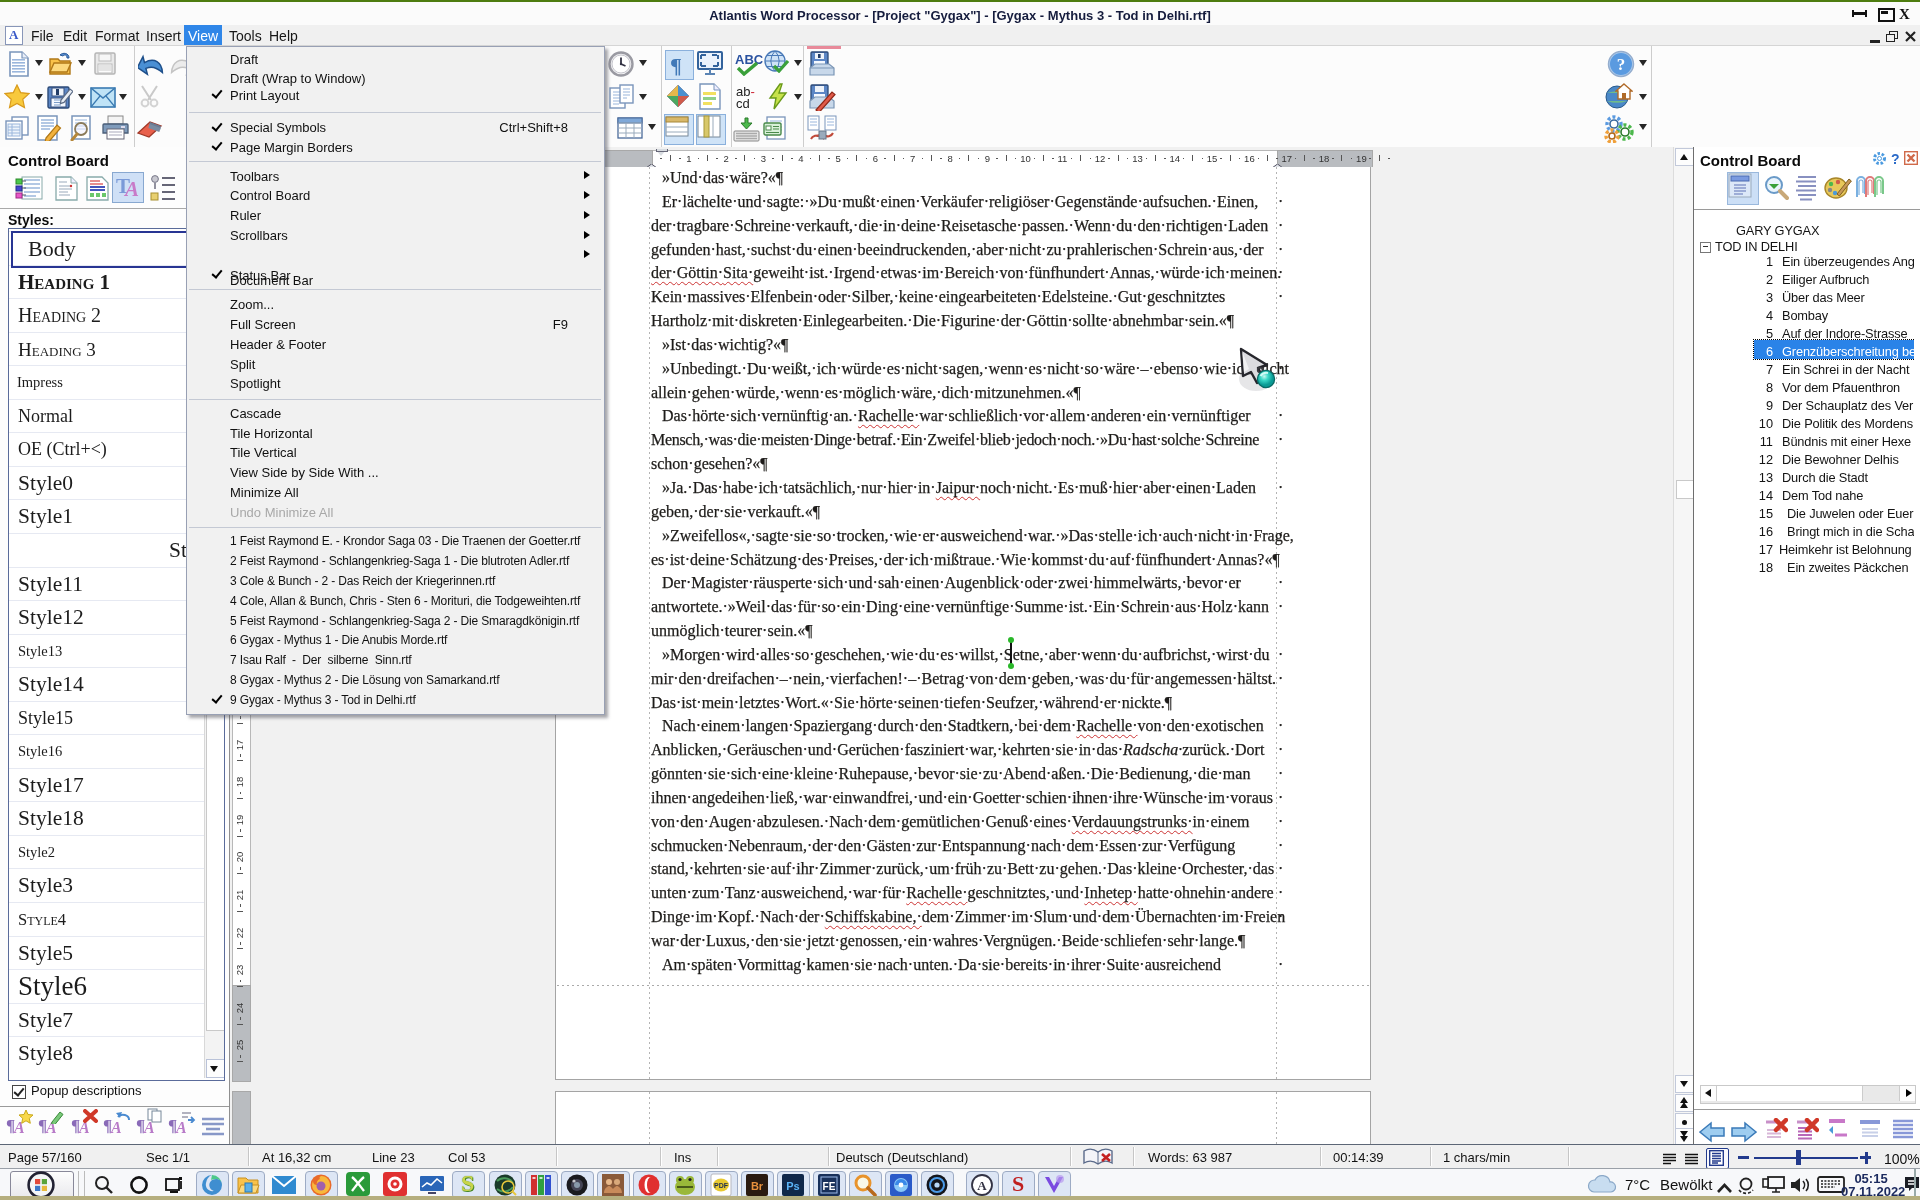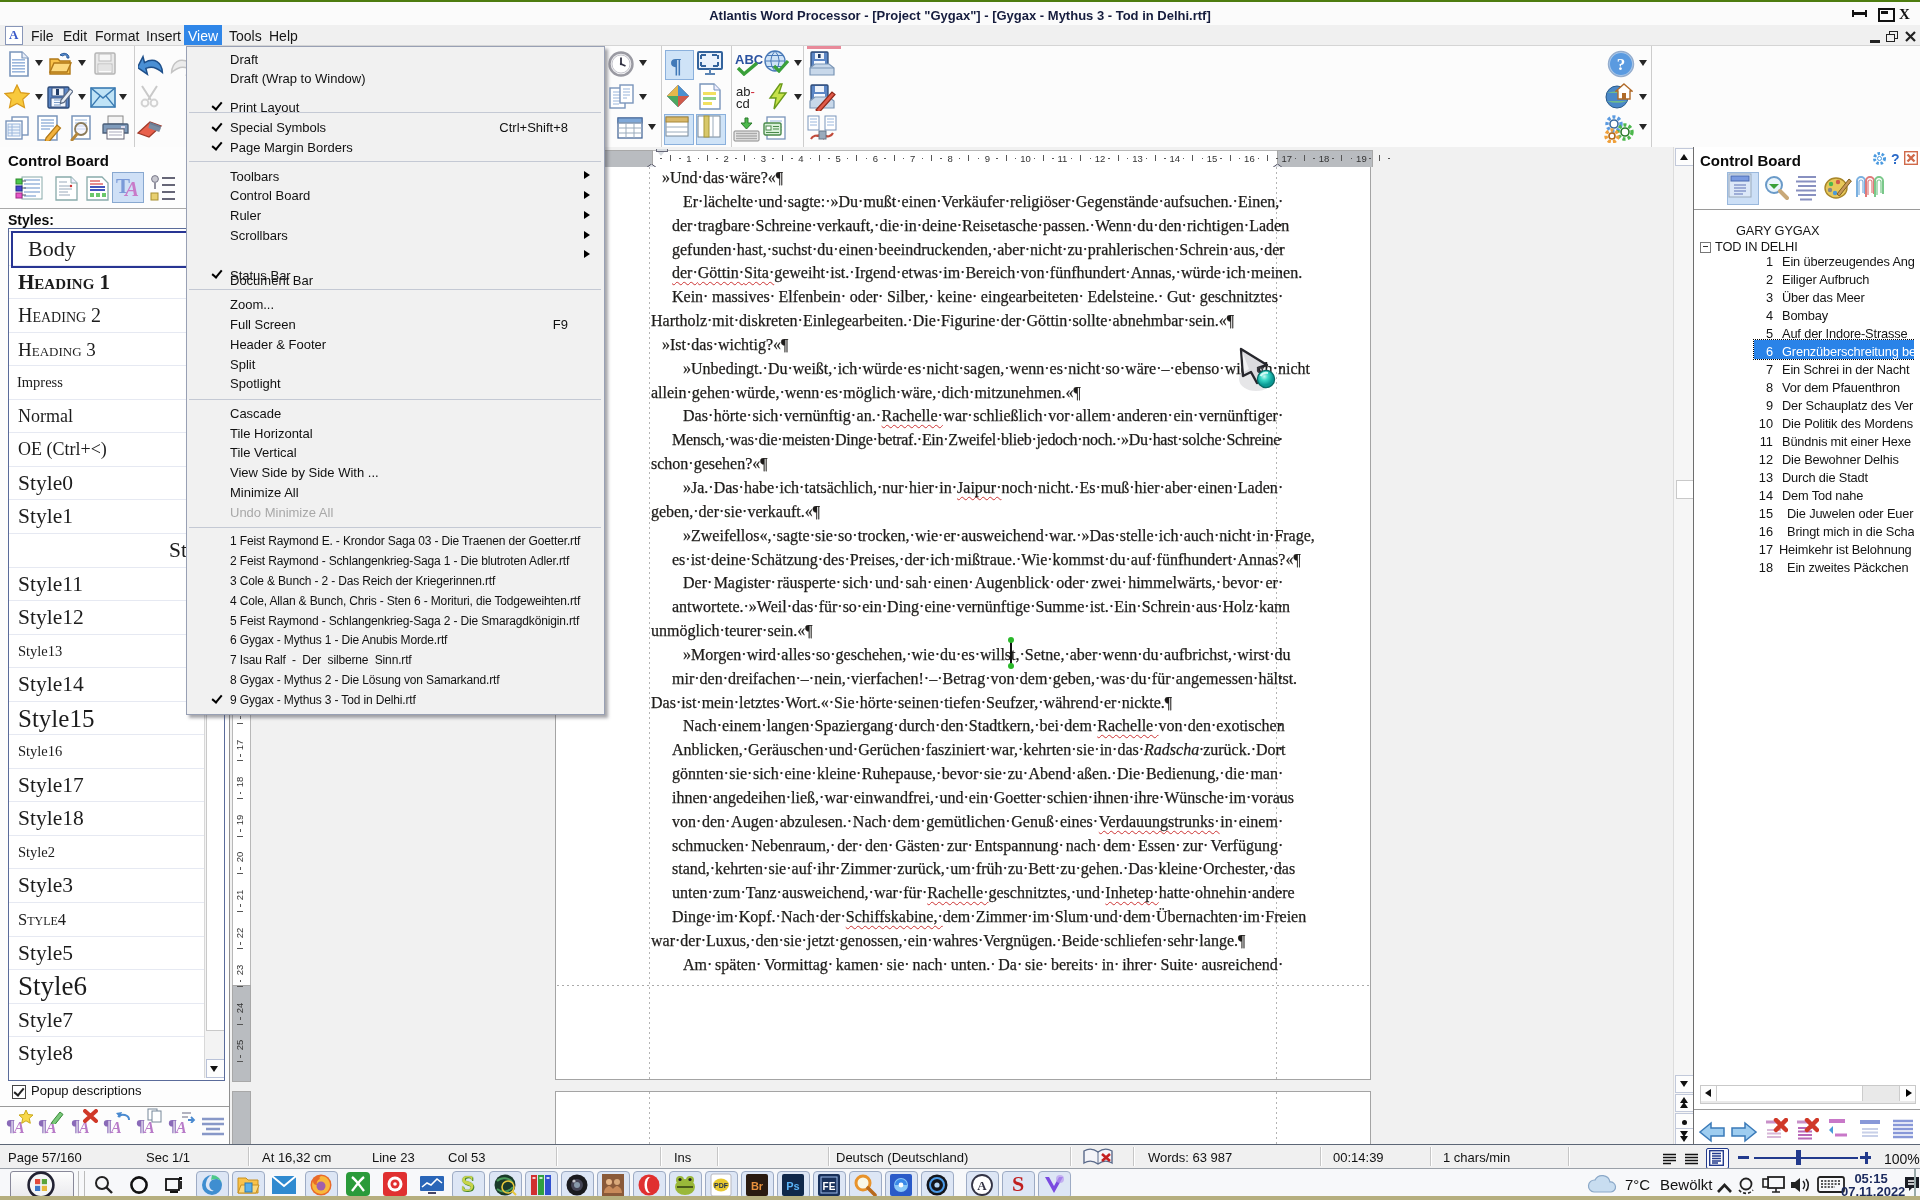--- a/index.html
+++ b/index.html
@@ -31,21 +31,21 @@
 #lp-sep2{left:0;top:959px;width:229px;height:1px;background:#9a9a9a;}
 #docarea{left:230px;top:147px;width:1443px;height:997px;background:#f1f1f1;overflow:hidden;}
 #vruler{left:0;top:20px;width:22px;height:977px;overflow:hidden;}
 #hruler{left:0px;top:2px;width:1443px;height:18px;overflow:hidden;}
 #page1{left:325px;top:20px;width:814px;height:912px;background:#fff;border:1px solid #a4a4a4;border-top:none;}
 #page2{left:325px;top:944px;width:814px;height:53px;background:#fff;border:1px solid #a4a4a4;border-bottom:none;}
 .dotv{position:absolute;top:0;width:1px;height:100%;background-image:linear-gradient(#b4b4b4 40%,transparent 40%);background-size:1px 5px;}
 #p1dash{left:1px;top:818px;width:812px;height:1px;background-image:linear-gradient(90deg,#aaa 45%,transparent 45%);background-size:5px 1px;}
 #doctext{left:421px;top:19px;width:627px;font-family:"Liberation Serif",serif;font-size:16px;color:#1e1c1a;-webkit-text-stroke:0.25px #1e1c1a;}
 .ln{position:relative;height:23.85px;line-height:23.85px;white-space:pre;}
-.jl{display:flex;justify-content:space-between;margin-left:21px;}
+.jl{display:flex;justify-content:flex-start;}
 .tr{position:absolute;left:100%;top:0;}
 .ind{padding-left:11px;}
 .tight{letter-spacing:-0.3px;}
 .sq{font-weight:400;text-decoration:underline;text-decoration-style:wavy;text-decoration-color:#c33;text-decoration-thickness:1px;text-underline-offset:3px;text-decoration-skip-ink:none;}
 #dscroll{left:1673px;top:147px;width:20px;height:997px;background:#f6f6f6;border-left:1px solid #dcdcdc;}
 .sbtn{position:absolute;left:1px;width:17px;height:16px;background:#fdfdfd;border:1px solid #c2c9da;}
 .tup{position:absolute;left:4px;top:5px;width:0;height:0;border-left:4.5px solid transparent;border-right:4.5px solid transparent;border-bottom:6px solid #111;}
 .tdn{position:absolute;left:4px;top:5px;width:0;height:0;border-left:4.5px solid transparent;border-right:4.5px solid transparent;border-top:6px solid #111;}
 #rightpanel{left:1693px;top:147px;width:227px;height:997px;background:#fff;border-left:1px solid #6e6e6e;overflow:hidden;}
 #rp-title{left:6px;top:5px;font-size:15px;font-weight:700;color:#0a0a0a;}
@@ -371,21 +371,21 @@
         <div class="srow" style="top:203.3px;height:33.55px;font-size:18px;font-weight:400;padding-left:9px;line-height:33.55px;">OE (Ctrl+&lt;)</div>
         <div class="srow" style="top:236.9px;height:33.55px;font-size:21.5px;font-weight:400;padding-left:9px;line-height:33.55px;">Style0</div>
         <div class="srow" style="top:270.4px;height:33.55px;font-size:21.5px;font-weight:400;padding-left:9px;line-height:33.55px;">Style1</div>
         <div class="srow" style="top:304.0px;height:33.55px;font-size:21.5px;font-weight:400;">
           <span style="position:absolute;left:160px;top:4px">St</span>
         </div>
         <div class="srow" style="top:337.5px;height:33.55px;font-size:21.5px;font-weight:400;padding-left:9px;line-height:33.55px;">Style11</div>
         <div class="srow" style="top:371.1px;height:33.55px;font-size:21.5px;font-weight:400;padding-left:9px;line-height:33.55px;">Style12</div>
         <div class="srow" style="top:404.6px;height:33.55px;font-size:14.5px;font-weight:400;padding-left:9px;line-height:33.55px;">Style13</div>
         <div class="srow" style="top:438.2px;height:33.55px;font-size:21.5px;font-weight:400;padding-left:9px;line-height:33.55px;">Style14</div>
-        <div class="srow" style="top:471.7px;height:33.55px;font-size:25px;font-weight:400;padding-left:9px;line-height:33.55px;">Style15</div>
+        <div class="srow" style="top:471.7px;height:33.55px;font-size:18px;font-weight:400;padding-left:9px;line-height:33.55px;">Style15</div>
         <div class="srow" style="top:505.3px;height:33.55px;font-size:14.5px;font-weight:400;padding-left:9px;line-height:33.55px;">Style16</div>
         <div class="srow" style="top:538.8px;height:33.55px;font-size:21.5px;font-weight:400;padding-left:9px;line-height:33.55px;">Style17</div>
         <div class="srow" style="top:572.4px;height:33.55px;font-size:21.5px;font-weight:400;padding-left:9px;line-height:33.55px;">Style18</div>
         <div class="srow" style="top:605.9px;height:33.55px;font-size:14.5px;font-weight:400;padding-left:9px;line-height:33.55px;">Style2</div>
         <div class="srow" style="top:639.4px;height:33.55px;font-size:21.5px;font-weight:400;padding-left:9px;line-height:33.55px;">Style3</div>
         <div class="srow scaps" style="top:673.0px;height:33.55px;font-size:16.5px;font-weight:400;padding-left:9px;line-height:33.55px;">Style4</div>
         <div class="srow" style="top:706.5px;height:33.55px;font-size:21.5px;font-weight:400;padding-left:9px;line-height:33.55px;">Style5</div>
         <div class="srow" style="top:740.1px;height:33.55px;font-size:27px;font-weight:400;padding-left:9px;line-height:33.55px;">Style6</div>
         <div class="srow" style="top:773.6px;height:33.55px;font-size:21.5px;font-weight:400;padding-left:9px;line-height:33.55px;">Style7</div>
         <div class="srow" style="top:807.2px;height:33.55px;font-size:21.5px;font-weight:400;padding-left:9px;line-height:33.55px;">Style8</div>
@@ -1069,21 +1069,21 @@
       <div class="abs" style="left:1914px;top:0px;width:2px;height:29px;background:#9aa"></div>
     </div>
 <div class="abs" id="tb-bottom"></div>
 <div class="abs" id="menupopup">
       <div class="pmi" style="top:2.1px">
         <div class="lbl" style="color:#101010;">Draft</div>
       </div>
       <div class="pmi" style="top:21.9px">
         <div class="lbl" style="color:#101010;">Draft (Wrap to Window)</div>
       </div>
-      <div class="pmi" style="top:50px">
+      <div class="pmi" style="top:38px">
         <div class="chk"></div>
         <div class="lbl" style="color:#101010;">Print Layout</div>
       </div>
       <div class="psep" style="top:64.5px"></div>
       <div class="pmi" style="top:70.6px">
         <div class="chk"></div>
         <div class="lbl" style="color:#101010;">Special Symbols</div>
         <div class="sc">Ctrl+Shift+8</div>
       </div>
       <div class="pmi" style="top:90.4px">

